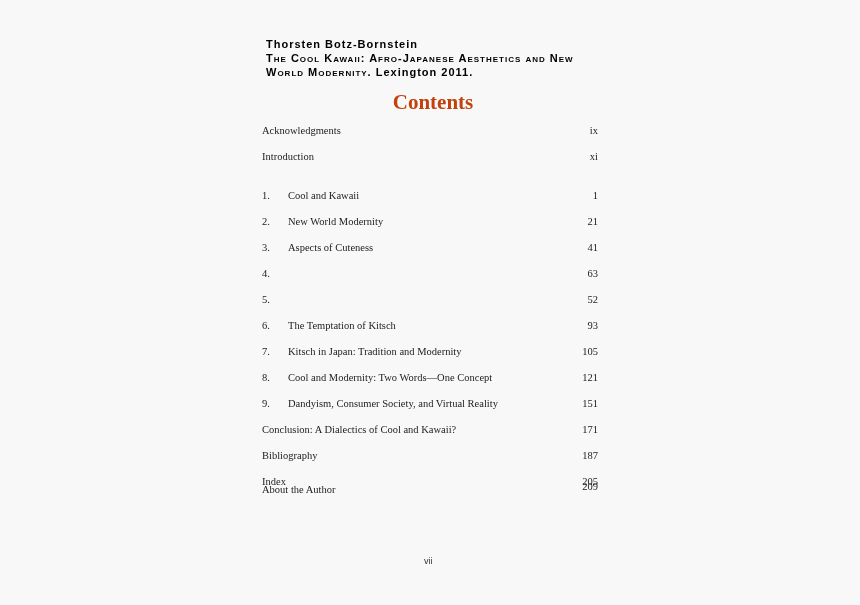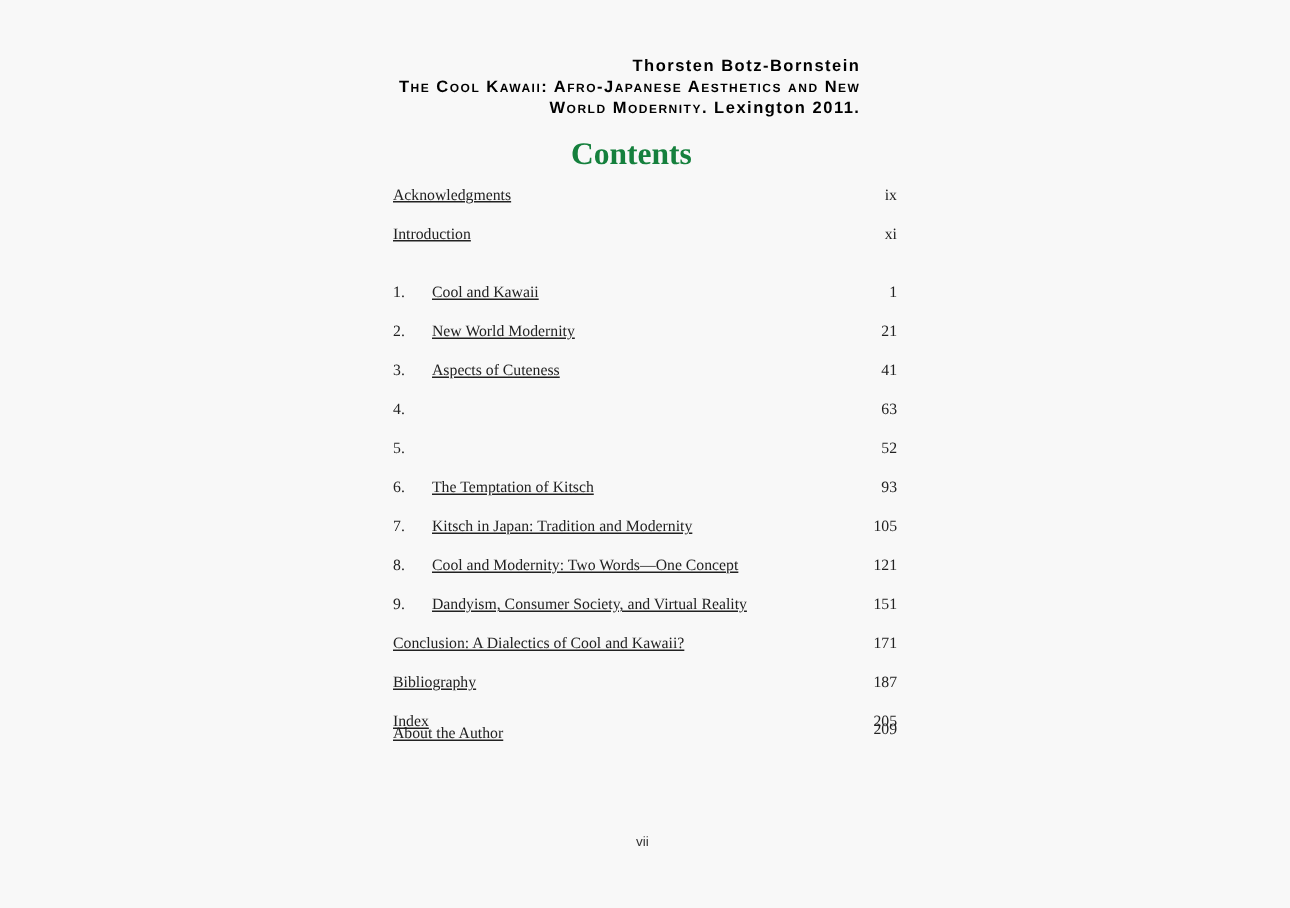--- a/index.html
+++ b/index.html
@@ -20,35 +20,34 @@
     .header {
       position: absolute;
       left: 266px;
       top: 37px;
       font-family: "Liberation Sans", sans-serif;
       font-weight: bold;
       font-size: 11px;
       line-height: 14px;
       letter-spacing: 1px;
       color: #000;
-      text-align: right;
     }
     .header .sc {
       font-variant: small-caps;
     }
     .contents-title {
       position: absolute;
-      left: 0;
+      left: 12px;
       width: 842px;
       top: 90px;
       text-align: center;
       font-family: "Liberation Serif", serif;
       font-weight: bold;
       font-size: 21px;
-      color: #15803d;
+      color: #c2410c;
     }
     .toc {
       position: absolute;
       left: 262px;
       width: 336px;
       top: 0;
       font-family: "Liberation Serif", serif;
       font-size: 10.5px;
       color: #222;
     }
@@ -59,21 +58,20 @@
       height: 14px;
       line-height: 14px;
     }
     .toc-row .num {
       position: absolute;
       left: 0;
     }
     .toc-row .title {
       position: absolute;
       left: 0;
-      text-decoration: underline;
     }
     .toc-row.chapter .title {
       left: 26px;
     }
     .toc-row .page-num {
       position: absolute;
       right: 0;
       text-align: left;
     }
     .folio {

